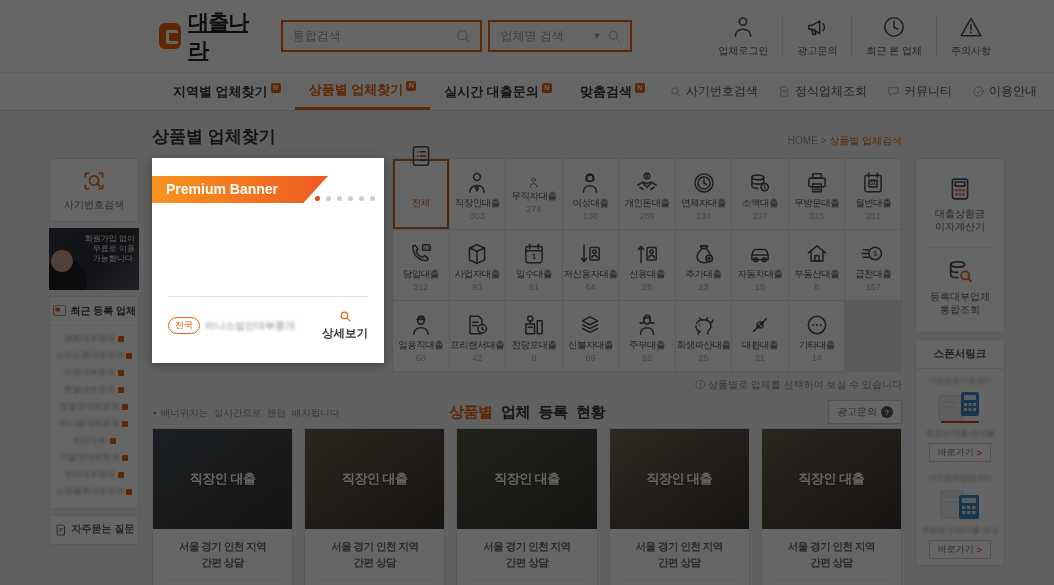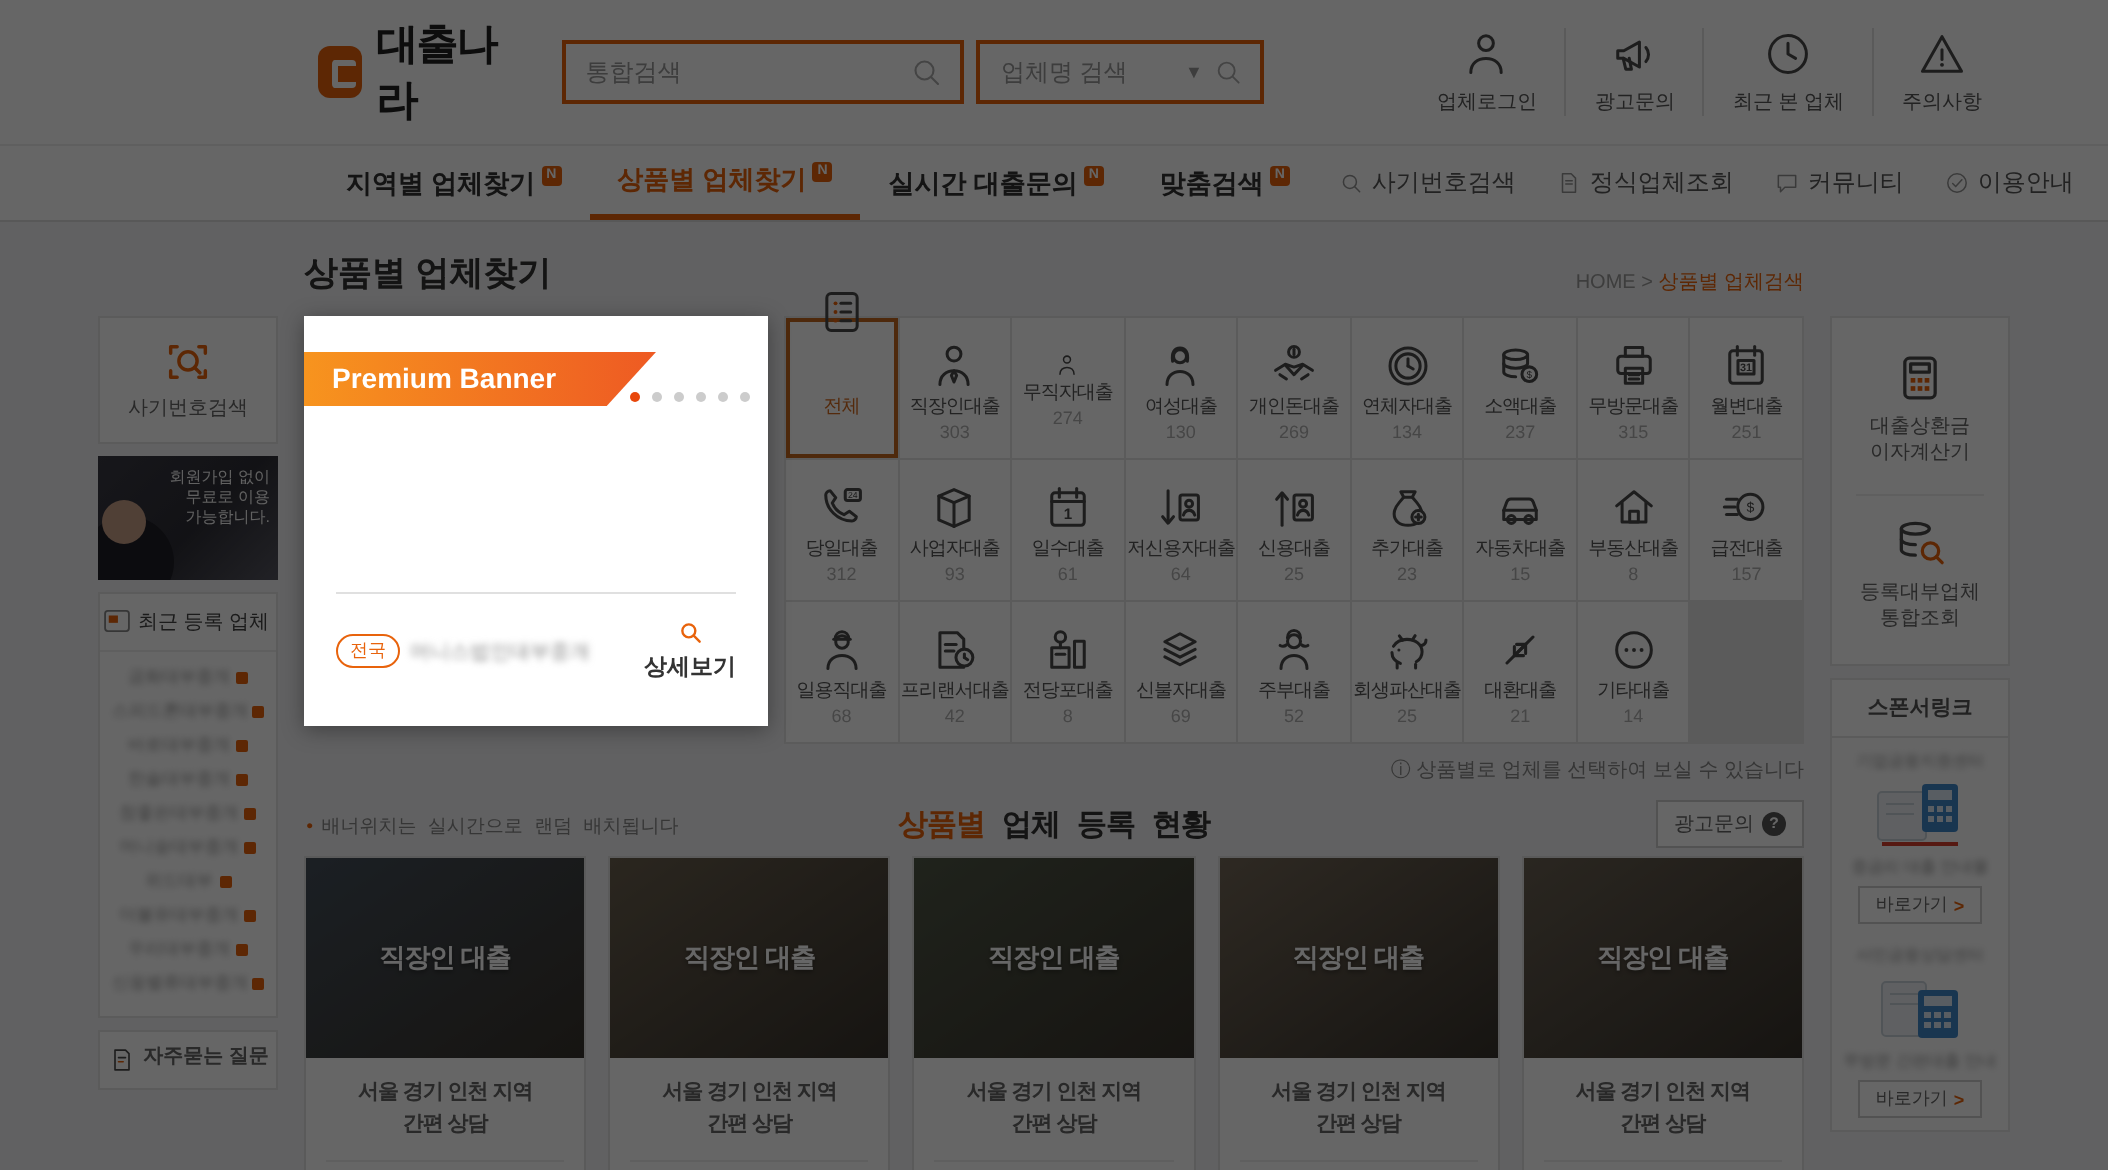--- a/index.html
+++ b/index.html
@@ -9,21 +9,21 @@
   svg{display:block;}
   .ic{stroke:#4a4a4a;fill:none;stroke-width:1.4;stroke-linecap:round;stroke-linejoin:round;}
 
   
   .header{height:72px;background:#fff;display:flex;align-items:center;}
   .header-inner{width:956px;margin:0 auto;display:flex;align-items:center;padding-left:110px;box-sizing:border-box;}
   .logo{display:flex;align-items:center;gap:7px;cursor:pointer;}
   .logo-mark{width:26px;height:26px;background:#e8630c;border-radius:6px;position:relative;}
   .logo-mark:after{content:"";position:absolute;left:7px;top:7px;width:9px;height:8px;
     border:3.5px solid #fff;border-right:none;border-radius:2px;}
-  .logo-text{font-size:21px;font-weight:bold;color:#222;letter-spacing:-1px;}
+  .logo-text{font-size:21px;font-weight:bold;color:#222;letter-spacing:-1px;text-decoration:underline;}
   .search-box{display:flex;align-items:center;border:2px solid #e8630c;height:32px;background:#fff;
     padding:0 8px;box-sizing:border-box;}
   .search-main{width:230px;margin-left:24px;}
   .search-co{width:144px;margin-left:6px;}
   .search-box input{border:none;outline:none;flex:1;font-size:12px;color:#333;min-width:0;
     font-family:inherit;background:transparent;}
   .search-box input::placeholder{color:#999;}
   .caret{font-size:9px;color:#999;margin-right:5px;}
   .quick{display:flex;align-items:center;margin-left:72px;}
   .quick-item{display:flex;flex-direction:column;align-items:center;gap:4px;padding:0 14px;cursor:pointer;}
@@ -53,21 +53,21 @@
   .sbox{background:#fff;border:1px solid #e3e3e3;box-sizing:border-box;}
   .sbox-center{display:flex;flex-direction:column;align-items:center;justify-content:center;gap:5px;padding:9px 4px;cursor:pointer;}
   .sbox-label{font-size:10px;color:#666;text-align:center;line-height:1.25;}
   .photo-banner{height:62px;background:linear-gradient(135deg,#3a3a44 0%,#2e2e36 55%,#55555f 100%);
     position:relative;overflow:hidden;cursor:pointer;}
   .photo-banner:before{content:"";position:absolute;left:-8px;bottom:-14px;width:46px;height:46px;border-radius:50%;
     background:#1f1f26;}
   .photo-banner:after{content:"";position:absolute;left:2px;bottom:18px;width:22px;height:22px;border-radius:50%;
     background:#c9a088;}
   .pb-text{position:absolute;right:4px;top:6px;font-size:8px;line-height:1.3;color:#f2f2f2;text-align:right;z-index:1;}
-  .recent-head{display:flex;align-items:center;justify-content:flex-start;gap:4px;font-size:10px;font-weight:normal;
+  .recent-head{display:flex;align-items:center;justify-content:flex-end;gap:4px;font-size:10px;font-weight:bold;
     color:#444;padding:7px 2px;border-bottom:1px solid #eee;}
   .recent-list{padding:5px 6px 7px;}
   .recent-item{display:flex;align-items:center;justify-content:center;gap:3px;padding:2.5px 0;cursor:pointer;}
   .recent-name{font-size:8.5px;color:#999;filter:blur(1.6px);white-space:nowrap;overflow:hidden;}
   .recent-badge{width:6px;height:6px;background:#e8630c;border-radius:1px;flex:none;}
   .faq{flex-direction:row;gap:4px;padding:7px 2px;}
   .faq .sbox-label{font-weight:bold;font-size:10px;}
 
   
   .center{width:750px;flex:none;}

